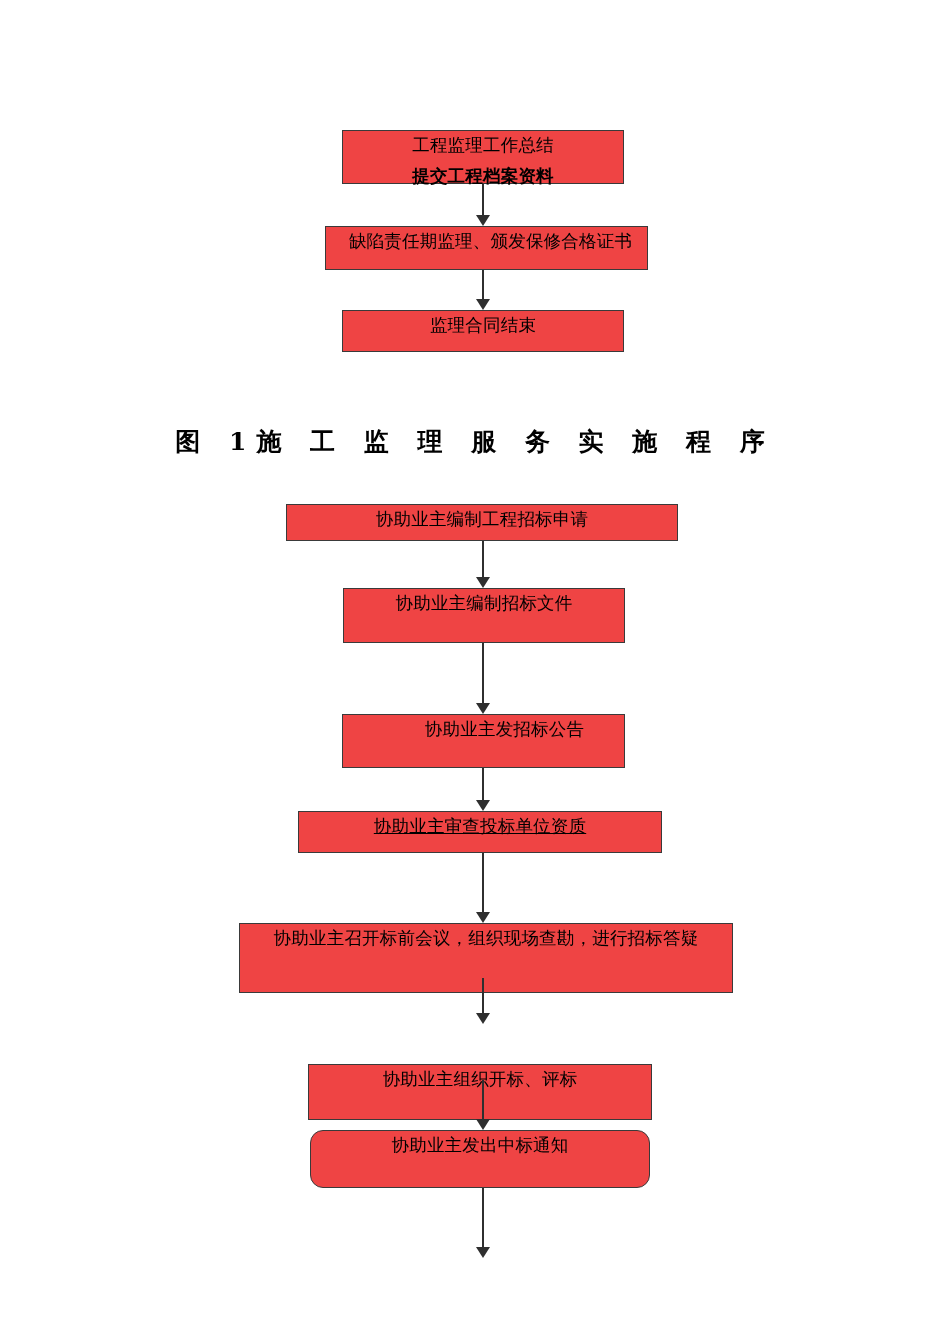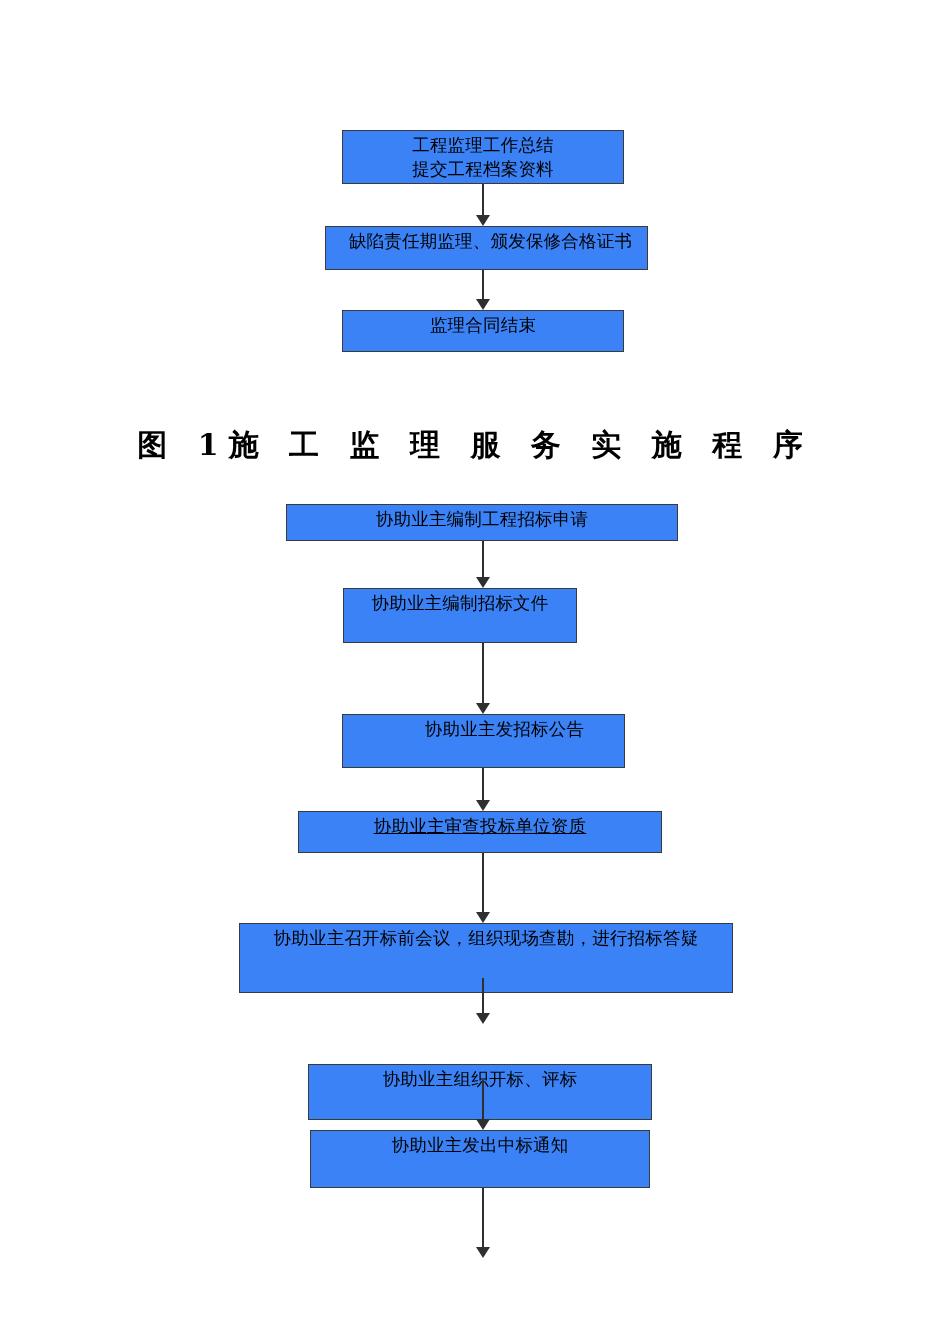--- a/index.html
+++ b/index.html
@@ -21,33 +21,34 @@
     left: 0; top: 0;
     width: 950px;
     height: 1344px;
   }
 
   
   .node {
     position: absolute;
     box-sizing: border-box;
     border: 1.4px solid #3a3a3a;
-    background: #3b82f6;
+    background: #ef4444;
     text-align: center;
     padding-top: 3px;
     line-height: 1.32;
   }
   .node .txt {
     display: block;
     font-size: 17.5px;
     letter-spacing: 0.2px;
     white-space: nowrap;
   }
   .node .txt.l2 {
-    margin-top: 1px;
+    margin-top: 8px;
+    font-weight: bold;
   }
 
   
   .connector {
     position: absolute;
     width: 14px;
   }
   .connector .stem {
     position: absolute;
     left: 6px;
@@ -62,21 +63,21 @@
     height: 0;
     border-left: 7px solid transparent;
     border-right: 7px solid transparent;
     border-top: 11px solid #2f2f2f;
   }
 
   
   .caption {
     position: absolute;
     text-align: center;
-    font-size: 30px;
+    font-size: 25px;
     font-weight: 700;
     letter-spacing: 10px;
     white-space: nowrap;
     font-family: "DejaVu Serif", "Liberation Serif", serif;
   }
   .caption .num {
     font-family: "DejaVu Serif", "Liberation Serif", serif;
   }
 </style>
 </head>
@@ -113,21 +114,21 @@
 
   <div class="node" style="left:286px; top:504px; width:392px; height:37px;">
     <span class="txt">协助业主编制工程招标申请</span>
   </div>
 
   <div class="connector" style="left:476px; top:541px; height:47px;">
     <div class="stem" style="height:36px;"></div>
     <div class="head" style="top:36px;"></div>
   </div>
 
-  <div class="node" style="left:343px; top:588px; width:234px; height:55px;">
+  <div class="node" style="left:343px; top:588px; width:282px; height:55px;">
     <span class="txt">协助业主编制招标文件</span>
   </div>
 
   <div class="connector" style="left:476px; top:643px; height:71px;">
     <div class="stem" style="height:60px;"></div>
     <div class="head" style="top:60px;"></div>
   </div>
 
   <div class="node" style="left:342px; top:714px; width:283px; height:54px;padding-left:42px;">
     <span class="txt">协助业主发招标公告</span>
@@ -158,21 +159,21 @@
 
   <div class="node" style="left:308px; top:1064px; width:344px; height:56px;">
     <span class="txt">协助业主组织开标、评标</span>
   </div>
 
   <div class="connector" style="left:476px; top:1080px; height:50px;">
     <div class="stem" style="height:39px;"></div>
     <div class="head" style="top:39px;"></div>
   </div>
 
-  <div class="node" style="left:310px; top:1130px; width:340px; height:58px;">
+  <div class="node" style="left:310px; top:1130px; width:340px; height:58px;border-radius:13px;">
     <span class="txt">协助业主发出中标通知</span>
   </div>
 
   <div class="connector" style="left:476px; top:1188px; height:70px;">
     <div class="stem" style="height:59px;"></div>
     <div class="head" style="top:59px;"></div>
   </div>
 
 </div>
 

